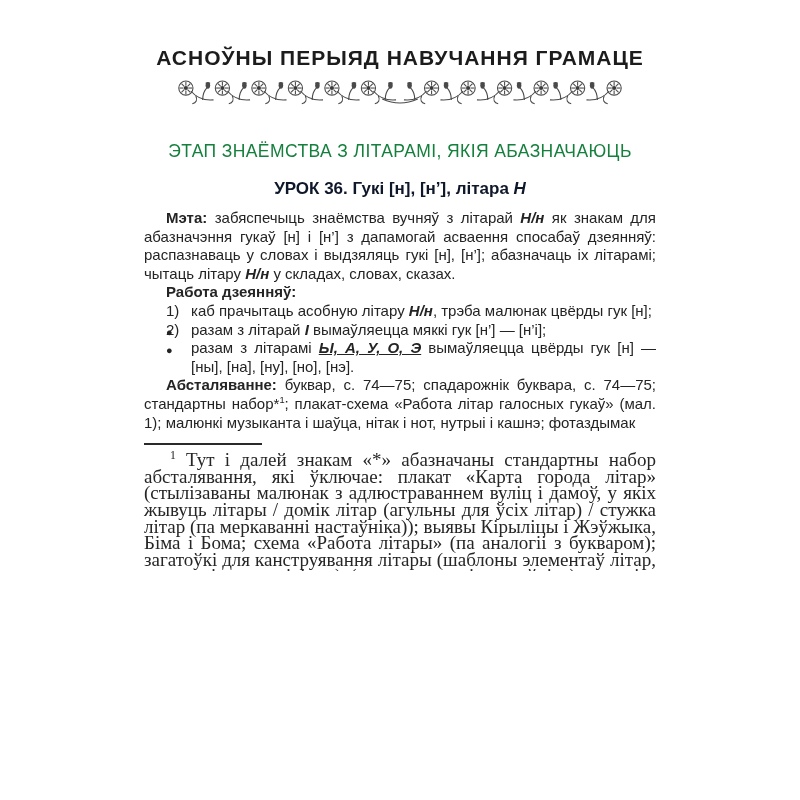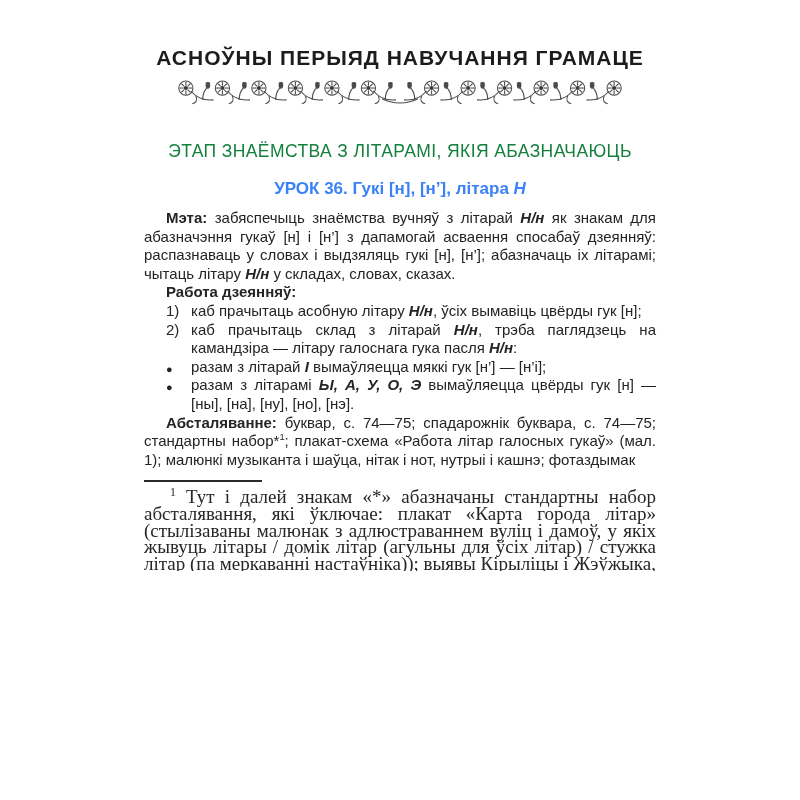--- a/index.html
+++ b/index.html
@@ -32,21 +32,21 @@
     line-height:27px;
     letter-spacing:0.4px;
     font-weight:normal;
     color:#15803d;
   }
   .lesson-title {
     margin-top:14px;
     text-align:center;
     font-size:17px;
     font-weight:bold;
-    color:#3b82f6;
+    color:#0f172a;
   }
 
   .body-text {
     margin-top:10px;
     font-size:15px;
     line-height:18.6px;
     text-align:justify;
   }
   .para { margin:0; text-indent:22px; }
 
@@ -137,33 +137,32 @@
     </div>
 
     <div class="lesson-title"><span>УРОК 36. Гукі [н], [н’], літара </span><span style="font-style: italic;">Н</span></div>
 
     <div class="body-text">
       <p class="para"><span style="font-weight: bold;">Мэта:</span><span> забяспечыць знаёмства вучняў з літарай </span><span style="font-weight: bold; font-style: italic;">Н/н</span><span> як знакам для абазначэння гукаў [н] і [н’] з дапамогай асваення спосабаў дзеянняў: распазнаваць у словах і выдзяляць гукі [н], [н’]; абазначаць іх літарамі; чытаць літару </span><span style="font-weight: bold; font-style: italic;">Н/н</span><span> у складах, словах, сказах.</span></p>
       <p class="para"><span style="font-weight: bold;">Работа дзеянняў:</span></p>
 
       <div class="list-item">
         <span class="marker">1)</span>
-        <span><span>каб прачытаць асобную літару </span><span style="font-weight: bold; font-style: italic;">Н/н</span><span>, ўсіх вымавіць цвёрды гук [н];</span></span>
+        <span><span>каб прачытаць асобную літару </span><span style="font-weight: bold; font-style: italic;">Н/н</span><span>, трэба малюнак цвёрды гук [н];</span></span>
       </div>
       <div class="list-item">
         <span class="marker">2)</span>
-        <span><span>каб прачытаць склад з літарай </span><span style="font-weight: bold; font-style: italic;">Н/н</span><span>, трэба паглядзець на камандзіра — літару галоснага гука пасля </span><span style="font-weight: bold; font-style: italic;">Н/н</span><span>:</span></span>
       </div>
       <div class="list-item">
         <span class="marker" style="font-size:11px; top:2px;">●</span>
         <span><span>разам з літарай </span><span style="font-weight: bold; font-style: italic;">І</span><span> вымаўляецца мяккі гук [н’] — [н’і];</span></span>
       </div>
       <div class="list-item">
         <span class="marker" style="font-size:11px; top:2px;">●</span>
-        <span><span>разам з літарамі </span><span style="font-weight: bold; font-style: italic;">Ы, А, У, О, Э</span><span> вымаўляецца цвёрды гук [н] — [ны], [на], [ну], [но], [нэ].</span></span>
+        <span><span>разам з літарамі </span><span style="font-weight: bold; font-style: italic; text-decoration: underline;">Ы, А, У, О, Э</span><span> вымаўляецца цвёрды гук [н] — [ны], [на], [ну], [но], [нэ].</span></span>
       </div>
 
       <p class="para"><span style="font-weight: bold; margin-top: 30px;">Абсталяванне:</span><span> буквар, с. 74—75; спадарожнік буквара, с. 74—75; стандартны набор*</span><sup>1</sup><span>; плакат-схема «Работа літар галосных гукаў» (мал. 1); малюнкі музыканта і шаўца, нітак і нот, нутрыі і кашнэ; фотаздымак</span></p>
     </div>
 
     <div class="footnote-rule"></div>
 
     <div class="footnote"><sup>1</sup><span> Тут і далей знакам «*» абазначаны стандартны набор абсталявання, які ўключае: плакат «Карта города літар» (стылізаваны малюнак з адлюстраваннем вуліц і дамоў, у якіх жывуць літары / домік літар (агульны для ўсіх літар) / стужка літар (па меркаванні настаўніка)); выявы Кірыліцы і Жэўжыка, Біма і Бома; схема «Работа літары» (па аналогіі з букваром); загатоўкі для канструявання літары (шаблоны элементаў літар, пластылін, дрот і інш.) (па меркаванні настаўніка); карткі з індывідуальным заданнем для вучняў, якія добра чытаюць (па меркаванні настаўніка); прадметныя малюнкі (для дэманстрацыі); наборнае палатно; каса літар (дэманстрацыйная); знакі (фішкі) для абазначэння гукаў на схеме слова.</span></div>
 
     <div class="page-number">4</div>

